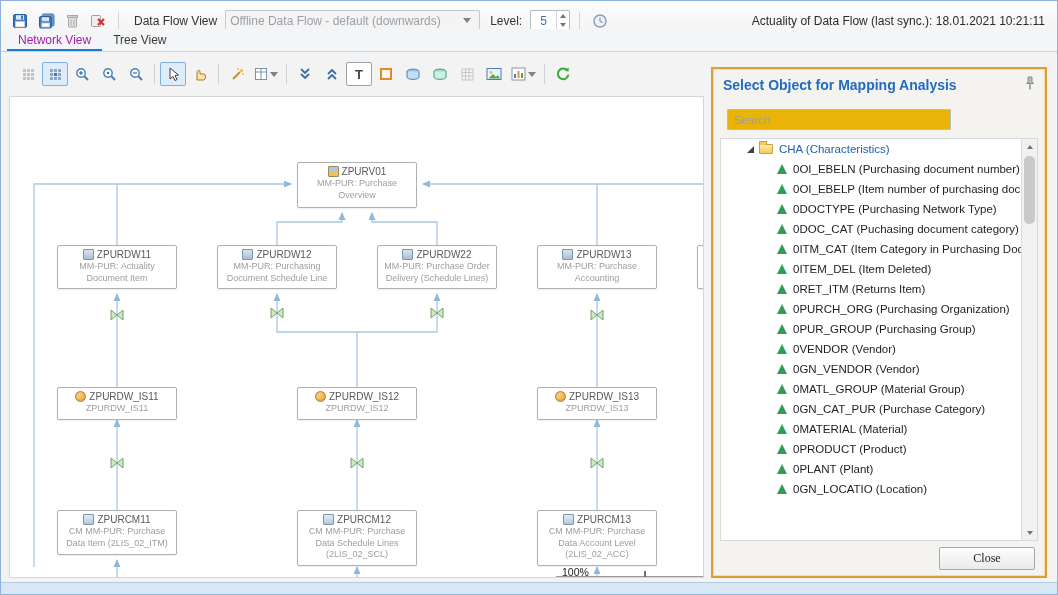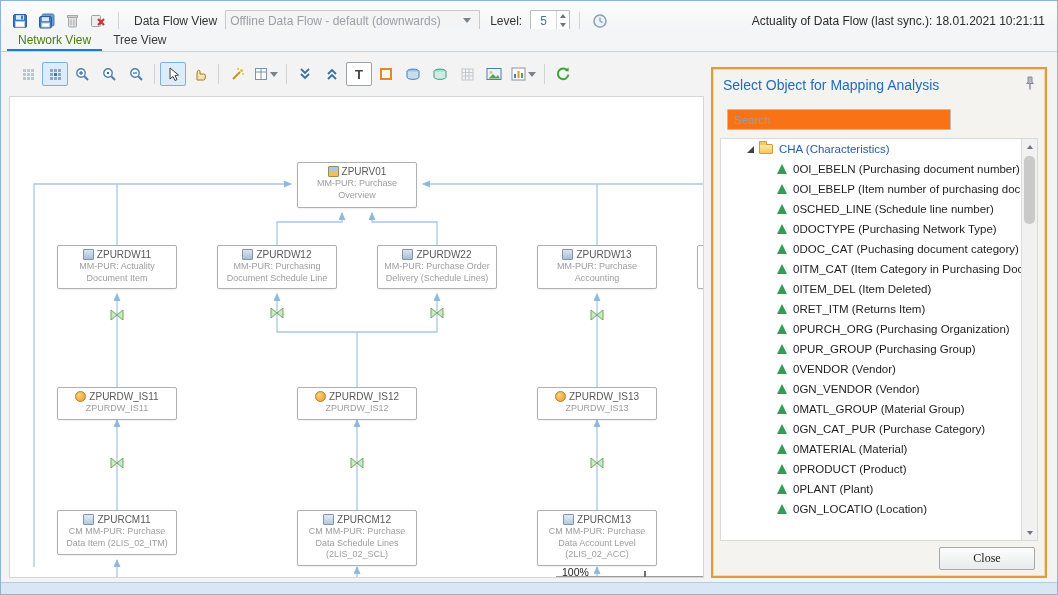--- a/index.html
+++ b/index.html
@@ -29,21 +29,21 @@
   .spin-btns > div { flex:1; display:flex; align-items:center; justify-content:center; }
   .tri-up-s { width:0; height:0; border-left:3px solid transparent; border-right:3px solid transparent; border-bottom:4px solid #6b7480; }
   .tri-down-s { width:0; height:0; border-left:3px solid transparent; border-right:3px solid transparent; border-top:4px solid #6b7480; }
   .tri-down { width:0; height:0; border-left:4px solid transparent; border-right:4px solid transparent; border-top:5px solid #7b828a; }
   .actuality { margin-left:auto; padding-right:4px; color:#2b2b2b; white-space:nowrap; }
 
   
   .tabbar { position:absolute; top:28px; left:0; right:0; height:23px; background:#f4f5f6;
     border-bottom:1px solid #cdd1d5; display:flex; align-items:stretch; padding-left:6px; }
   .tab { padding:4px 11px 2px; color:#3a3a3a; border-bottom:2px solid transparent; }
-  .tab.active { color:#4d7c0f; border-bottom-color:#1b7ad4; }
+  .tab.active { color:#a21caf; border-bottom-color:#1b7ad4; }
 
   
   .content { position:absolute; top:51px; left:0; right:0; bottom:12px; background:#f2f3f2; }
 
   .canvas-toolbar { position:absolute; top:8px; left:14px; height:28px; display:flex; align-items:center; gap:1px; }
   .tb { min-width:26px; height:24px; display:flex; align-items:center; justify-content:center; gap:2px;
     border:1px solid transparent; border-radius:2px; padding:0 2px; }
   .tb.pressed { background:#dcecfa; border-color:#7fb0e0; }
   .tb.boxed { border-color:#9aa2aa; background:#fff; }
   .csep { width:1px; height:20px; background:#d0d2d4; margin:0 4px; }
@@ -64,24 +64,24 @@
   .i-is   { background:radial-gradient(circle at 35% 35%,#f9d37e,#e8962e); border:1px solid #b97c22; border-radius:50%; }
   .i-ds   { background:linear-gradient(#e3ecf6,#b4c8de); border:1px solid #7e94ae; }
   .zoomlbl { position:absolute; left:552px; top:459px; font-size:10.5px; color:#222;margin-top:10px; }
   .zslider { position:absolute; left:546px; top:479px; width:150px; height:1px; background:#9b9b9b; }
   .ztick { position:absolute; left:634px; top:474px; width:2px; height:11px; background:#6e6e6e; }
 
   
   .panel { position:absolute; left:710px; top:15px; width:336px; height:511px;
     background:#f4f3ef; border:2px solid #dd9f33; box-shadow:0 0 0 1px #f0dcb4 inset; }
   .panel-header { position:relative; height:30px; display:flex; align-items:center; padding:2px 10px 0; }
-  .panel-title { color:#1f6cc0; font-size:14px; font-weight:normal; }
+  .panel-title { color:#1f6cc0; font-size:14px; font-weight:bold; }
   .pin { position:absolute; right:8px; top:7px; width:14px; height:16px; display:flex; align-items:flex-start; justify-content:center; }
   .search { position:absolute; left:14px; top:40px; width:224px; height:21px; border:1px solid #b9bcbf;
-    background:#f97316; font-family:inherit; font-size:11.5px; padding:0 6px; color:#333; border-radius:1px; }
+    background:#eab308; font-family:inherit; font-size:11.5px; padding:0 6px; color:#333; border-radius:1px; }
   .search::placeholder { color:#9aa0a6; }
   .tree-wrap { position:absolute; left:7px; right:7px; top:69px; bottom:35px; background:#fff;
     border:1px solid #d8d9da; overflow:hidden; }
   .tree { position:absolute; left:0; right:16px; top:0; bottom:0; overflow:hidden; }
   .trow { height:20px; display:flex; align-items:center; font-size:11.5px; color:#1d1d1d; white-space:nowrap; }
   .exp { width:0; height:0; border-left:7px solid transparent; border-bottom:7px solid #3f4247; flex:none; }
   .trow .exp { margin:0 5px 0 8px; }
   .trow.lvl1 .exp { margin-left:26px; }
   .rowsel { flex:1; height:20px; display:flex; align-items:center; padding-left:2px; }
   .trow.selected .rowsel { background:linear-gradient(#4da0e8,#1f7ad0); color:#fff; }
@@ -450,24 +450,20 @@
           <div class="trow item">
               <span class="flask"></span>
               <span>0OI_EBELN (Purchasing document number)</span>
             </div>
           <div class="trow item">
               <span class="flask"></span>
               <span>0OI_EBELP (Item number of purchasing doc...</span>
             </div>
           <div class="trow item">
               <span class="flask"></span>
-              <span>0SCHED_LINE (Schedule line number)</span>
-            </div>
-          <div class="trow item">
-              <span class="flask"></span>
               <span>0DOCTYPE (Purchasing Network Type)</span>
             </div>
           <div class="trow item">
               <span class="flask"></span>
               <span>0DOC_CAT (Puchasing document category)</span>
             </div>
           <div class="trow item">
               <span class="flask"></span>
               <span>0ITM_CAT (Item Category in Purchasing Doc...</span>
             </div>

